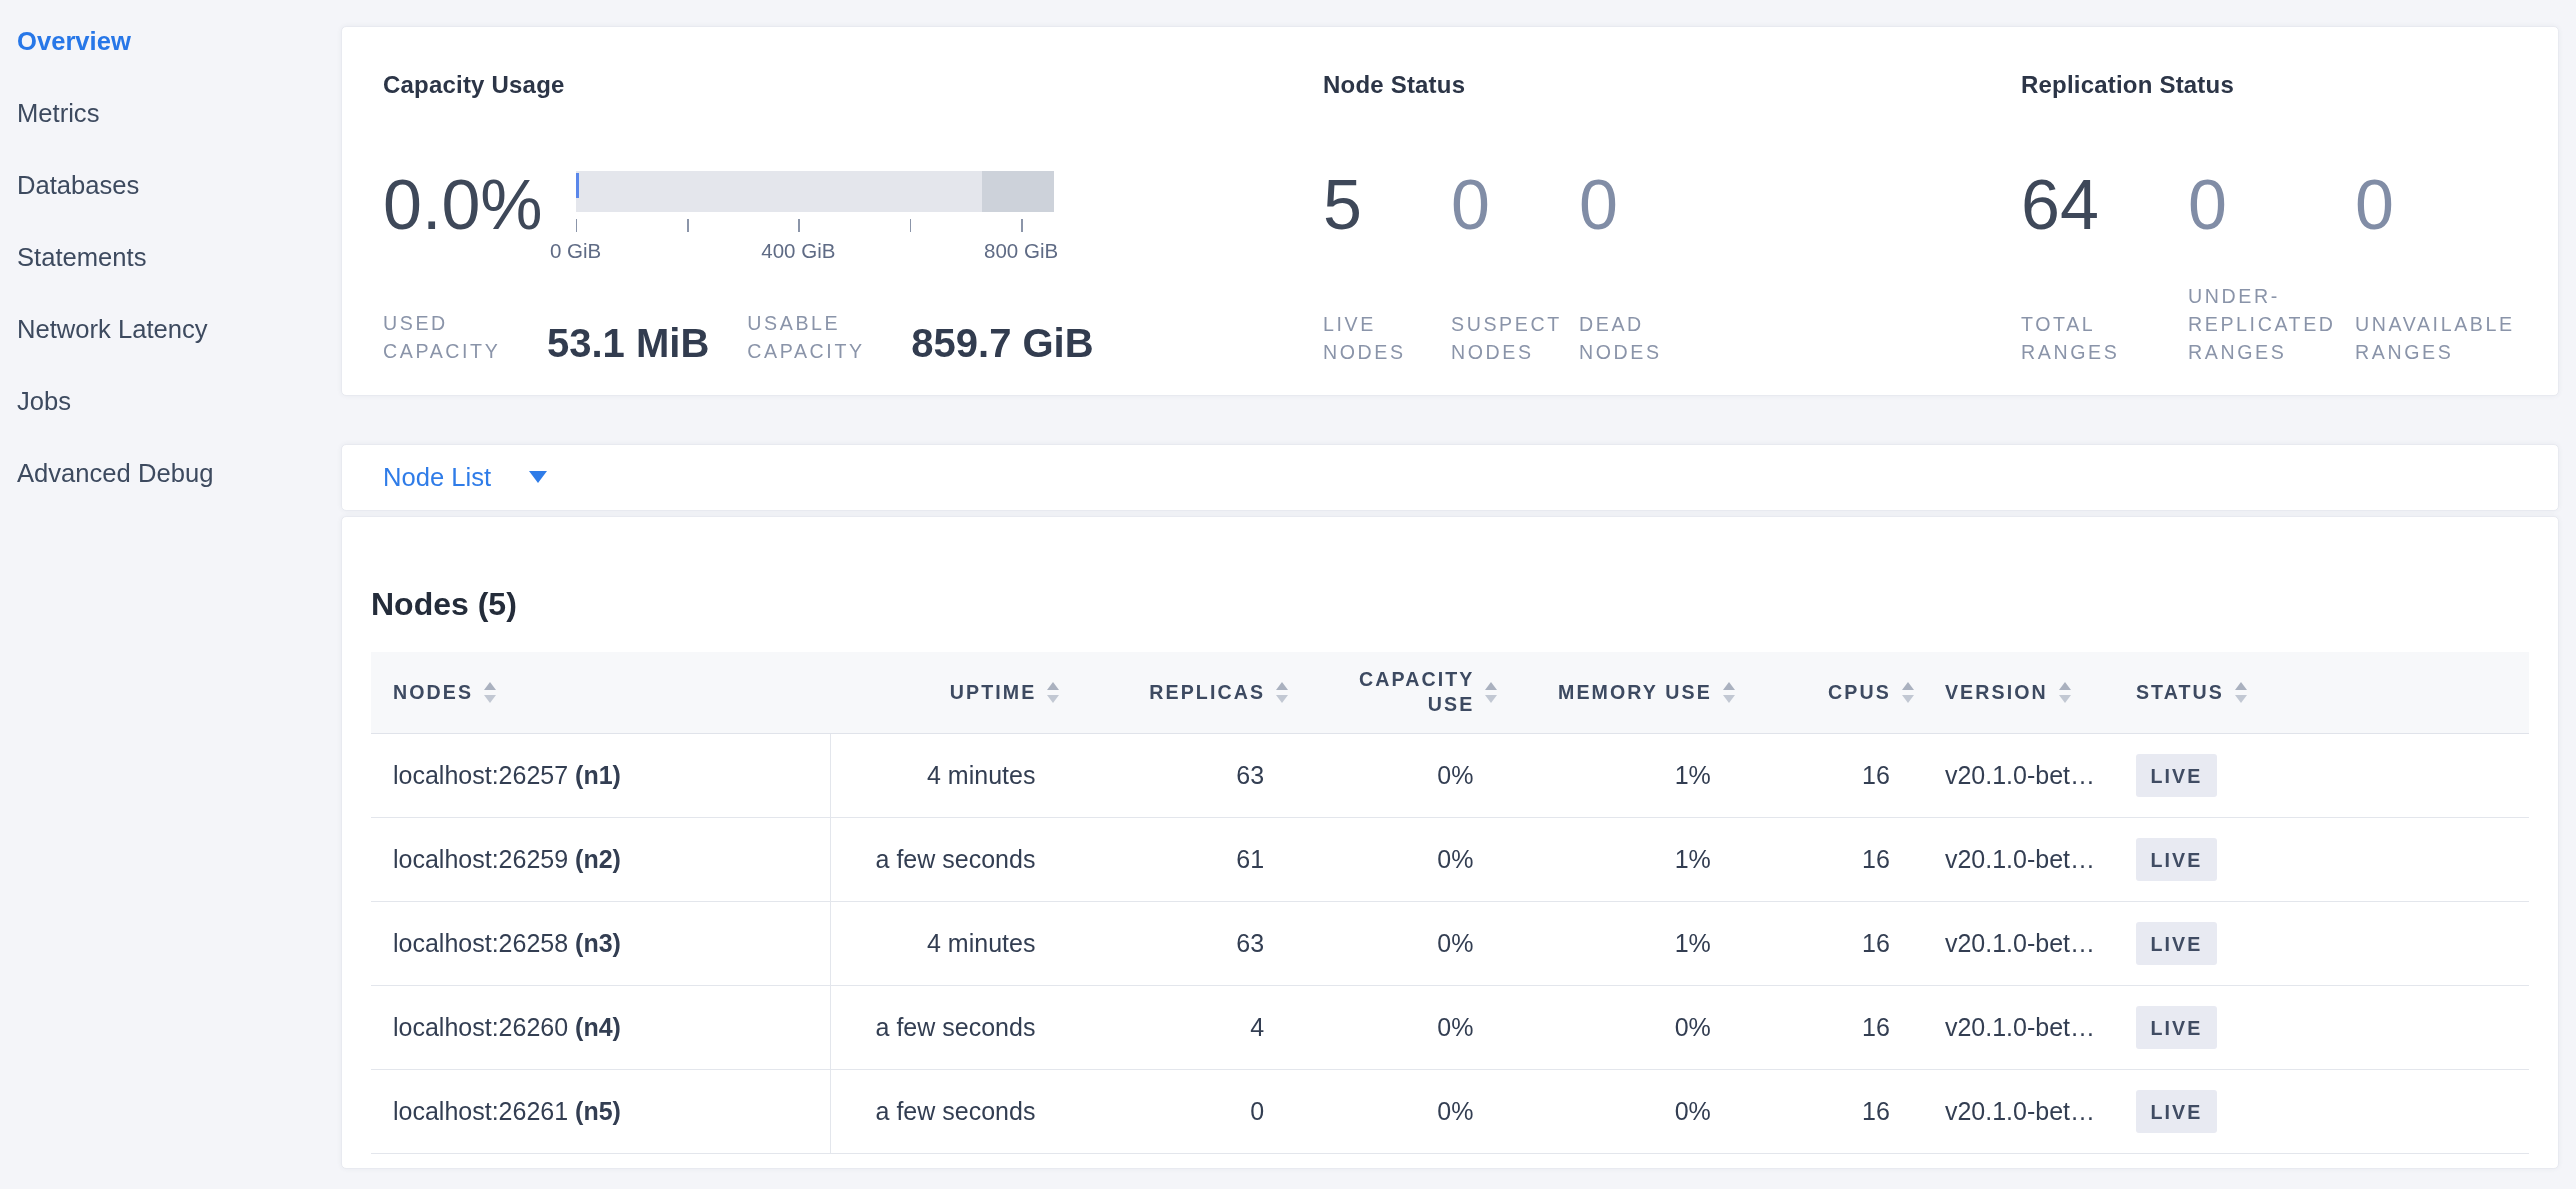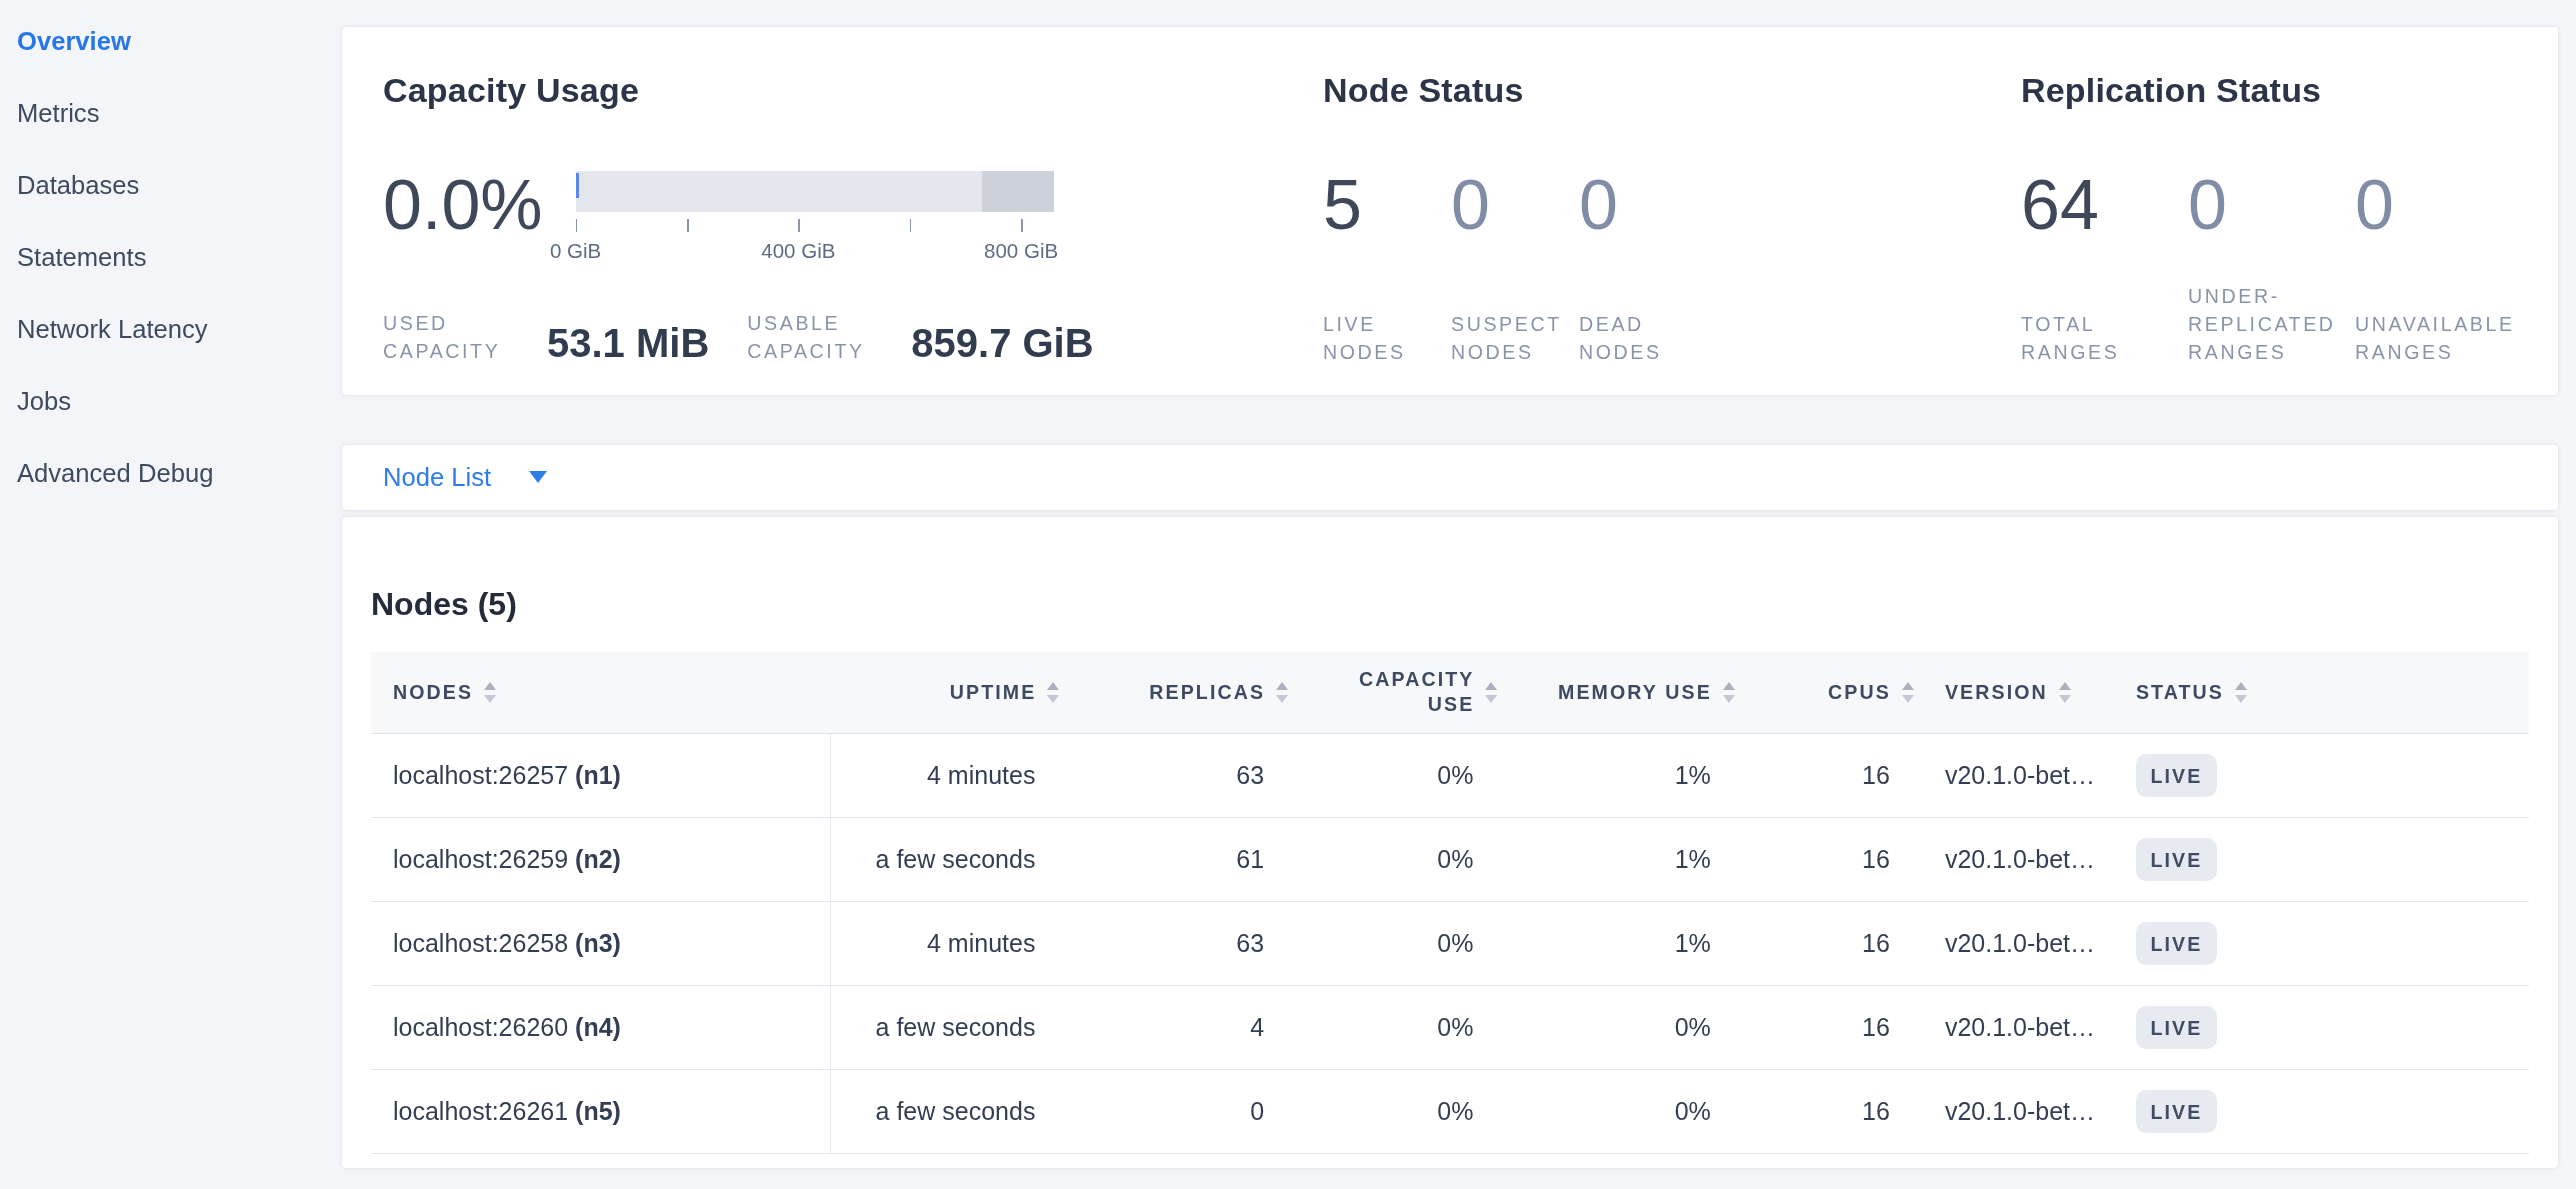--- a/index.html
+++ b/index.html
@@ -27,21 +27,21 @@
   }
 
   
   .summary-card { margin-top:25.6px; height:370px; position:relative; }
   .sec { position:absolute; top:0; height:100%; }
   .sec-capacity    { left:41px;   width:938px; }
   .sec-nodestatus  { left:981px; width:682px; }
   .sec-replication { left:1679px; width:529px; }
   .sec-title {
     position:absolute; top:44px; left:0;
-    font-size:34px; font-weight:600; color:#2c3547; letter-spacing:0.2px;
+    font-size:24px; font-weight:600; color:#2c3547; letter-spacing:0.2px;
   }
 
   .stat-value { font-size:70px; font-weight:500; color:#3e4859; line-height:85px; }
   .stat-value.muted { color:#818da6; font-weight:400; }
   .values-row { position:absolute; top:136px; left:0; display:flex; }
   .labels-row { position:absolute; bottom:29px; left:0; display:flex; align-items:flex-end; }
   .stat-label {
     font-size:19.6px; line-height:28px; letter-spacing:2.6px;
     color:#8a94a9; font-weight:500; text-transform:uppercase;
   }
@@ -109,21 +109,21 @@
   }
   tbody tr { cursor:pointer; }
   td.c-nodes { border-right:1.7px solid #e3e6ec; padding-left:22px; }
   td.num { text-align:right; padding-right:24px; }
   td.c-version { padding-left:31px; white-space:nowrap; overflow:hidden; }
   td.c-status { padding-left:25.6px; }
   td.c-nodes strong { font-weight:700; }
   .badge {
     display:inline-block; background:#e8eaf2; color:#404c63;
     font-size:19.6px; font-weight:700; letter-spacing:2.1px;
-    padding:9.4px 14.5px; border-radius:10px; line-height:24px;
+    padding:9.4px 14.5px; border-radius:3px; line-height:24px;
   }
 </style>
 </head>
 <body>
 
 <div class="page">
 
   <nav class="sidebar">
     <div class="nav-item active">Overview</div>
     <div class="nav-item">Metrics</div>

